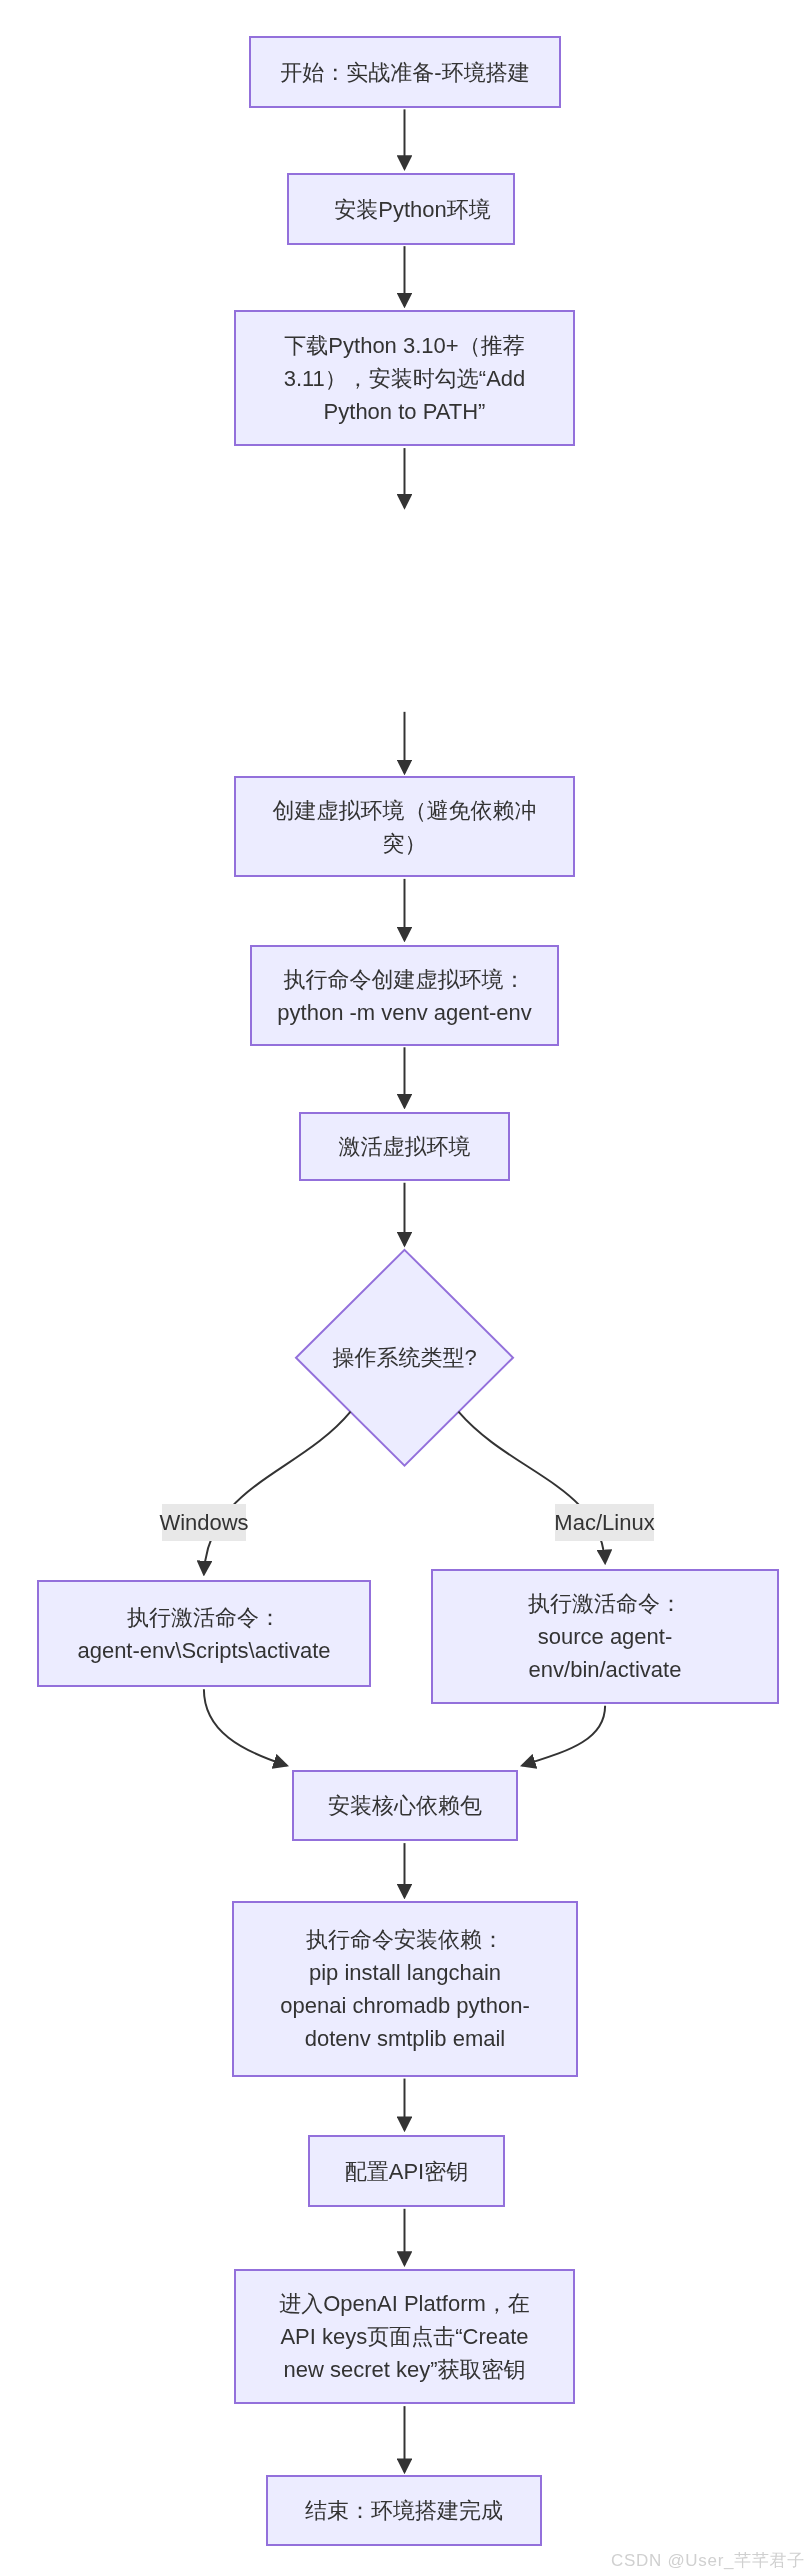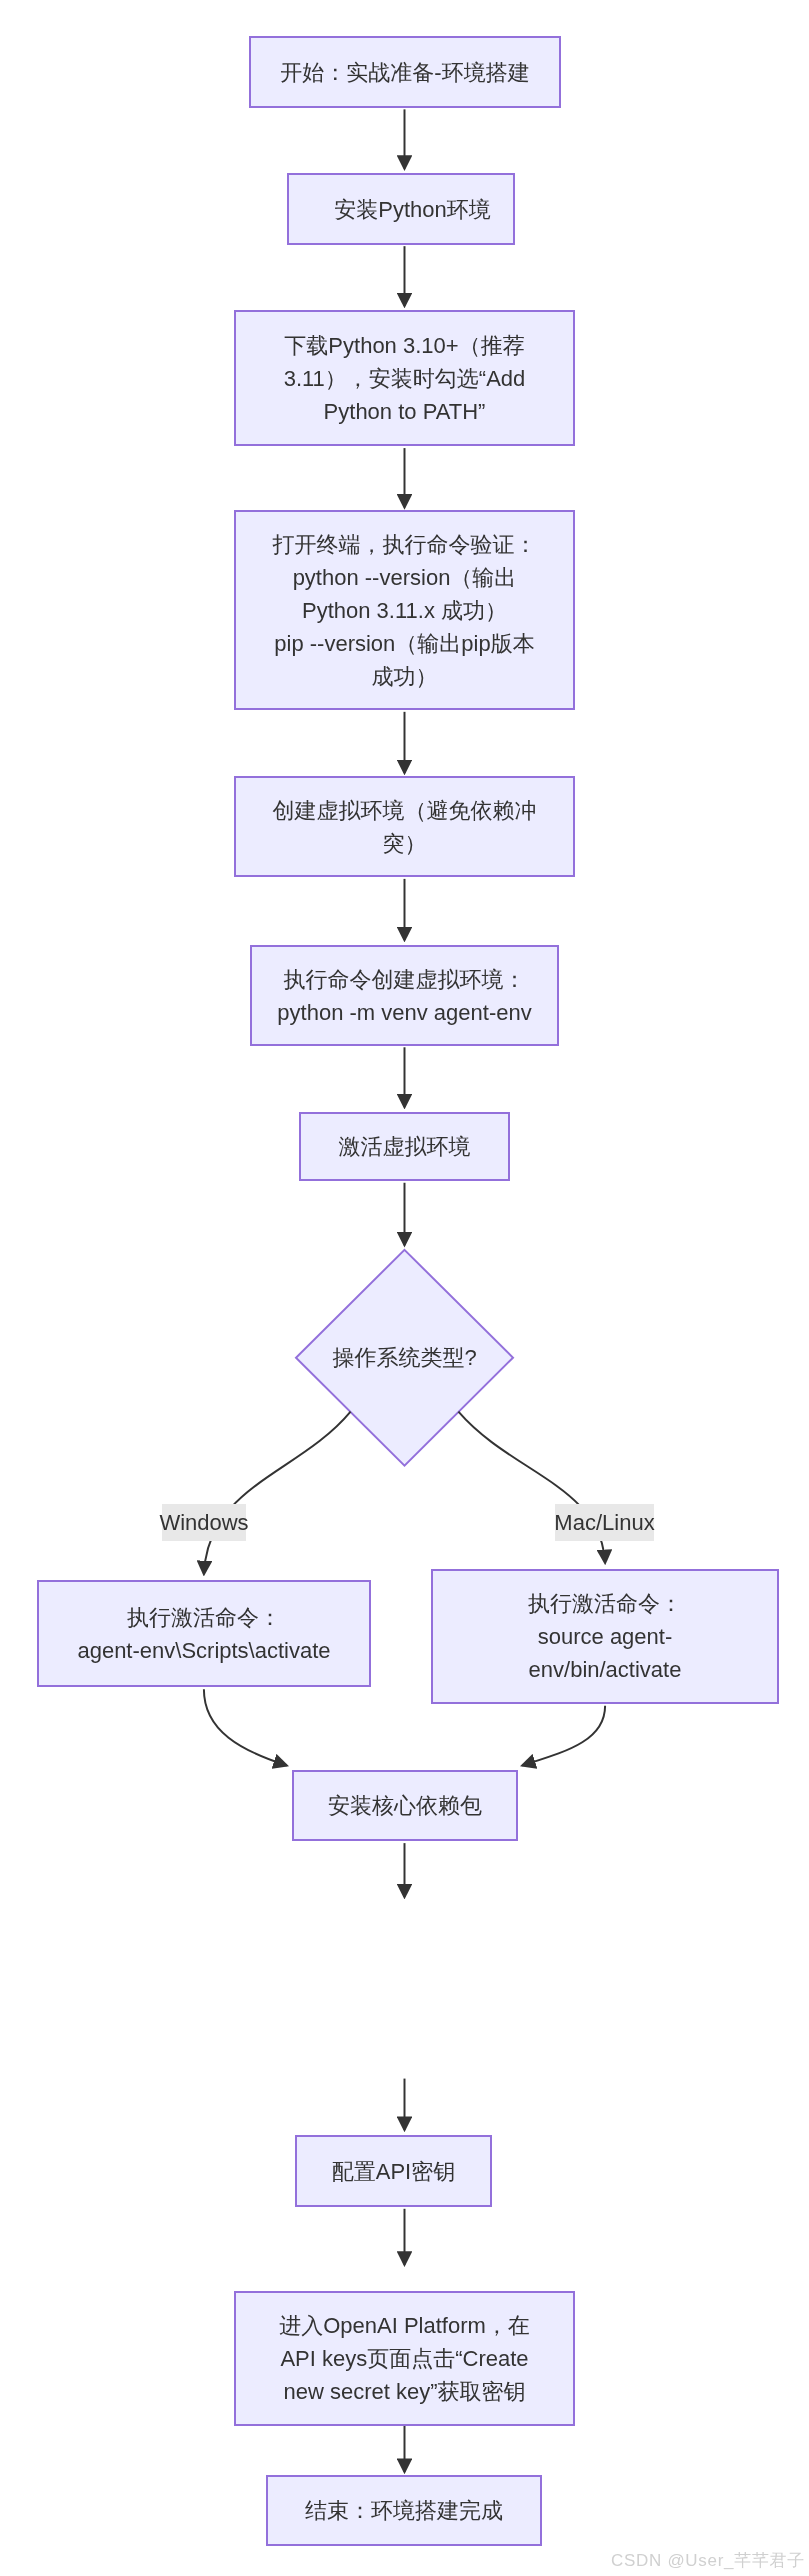--- a/index.html
+++ b/index.html
@@ -86,25 +86,20 @@
   </svg>
 
   <div class="node" style="left:249px;top:36px;width:312px;height:72px;">开始：实战准备-环境搭建</div>
 
   <div class="node" style="left:287px;top:173px;width:228px;height:72px;padding-left:23px;">安装Python环境</div>
 
   <div class="node" style="left:234px;top:310px;width:341px;height:136px;">下载Python 3.10+（推荐
 3.11），安装时勾选“Add
 Python to PATH”</div>
 
-  <div class="node" style="left:234px;top:510px;width:341px;height:200px;">打开终端，执行命令验证：
-python --version（输出
-Python 3.11.x 成功）
-pip --version（输出pip版本
-成功）</div>
 
   <div class="node" style="left:234px;top:776px;width:341px;height:101px;">创建虚拟环境（避免依赖冲
 突）</div>
 
   <div class="node" style="left:250px;top:945px;width:309px;height:101px;">执行命令创建虚拟环境：
 python -m venv agent-env</div>
 
   <div class="node" style="left:299px;top:1112px;width:211px;height:69px;">激活虚拟环境</div>
 
   <div class="diamond-label" style="left:296px;top:1341px;width:217px;height:33px;">操作系统类型?</div>
@@ -115,24 +110,28 @@
 
   <div class="node" style="left:37px;top:1580px;width:334px;height:107px;">执行激活命令：
 agent-env\Scripts\activate</div>
 
   <div class="node" style="left:431px;top:1569px;width:348px;height:135px;">执行激活命令：
 source agent-
 env/bin/activate</div>
 
   <div class="node" style="left:292px;top:1770px;width:226px;height:71px;">安装核心依赖包</div>
 
+  <div class="node" style="left:232px;top:1901px;width:346px;height:176px;">执行命令安装依赖：
+pip install langchain
+openai chromadb python-
+dotenv smtplib email</div>
 
-  <div class="node" style="left:295px;top:2135px;width:197px;height:72px;">配置API密钥</div>
+  <div class="node" style="left:308px;top:2135px;width:197px;height:72px;">配置API密钥</div>
 
-  <div class="node" style="left:234px;top:2269px;width:341px;height:135px;margin-top:22px;">进入OpenAI Platform，在
+  <div class="node" style="left:234px;top:2269px;width:341px;height:135px;">进入OpenAI Platform，在
 API keys页面点击“Create
 new secret key”获取密钥</div>
 
   <div class="node" style="left:266px;top:2475px;width:276px;height:71px;">结束：环境搭建完成</div>
 
   <div class="watermark">CSDN @User_芊芊君子</div>
 
 </div>
 
 

